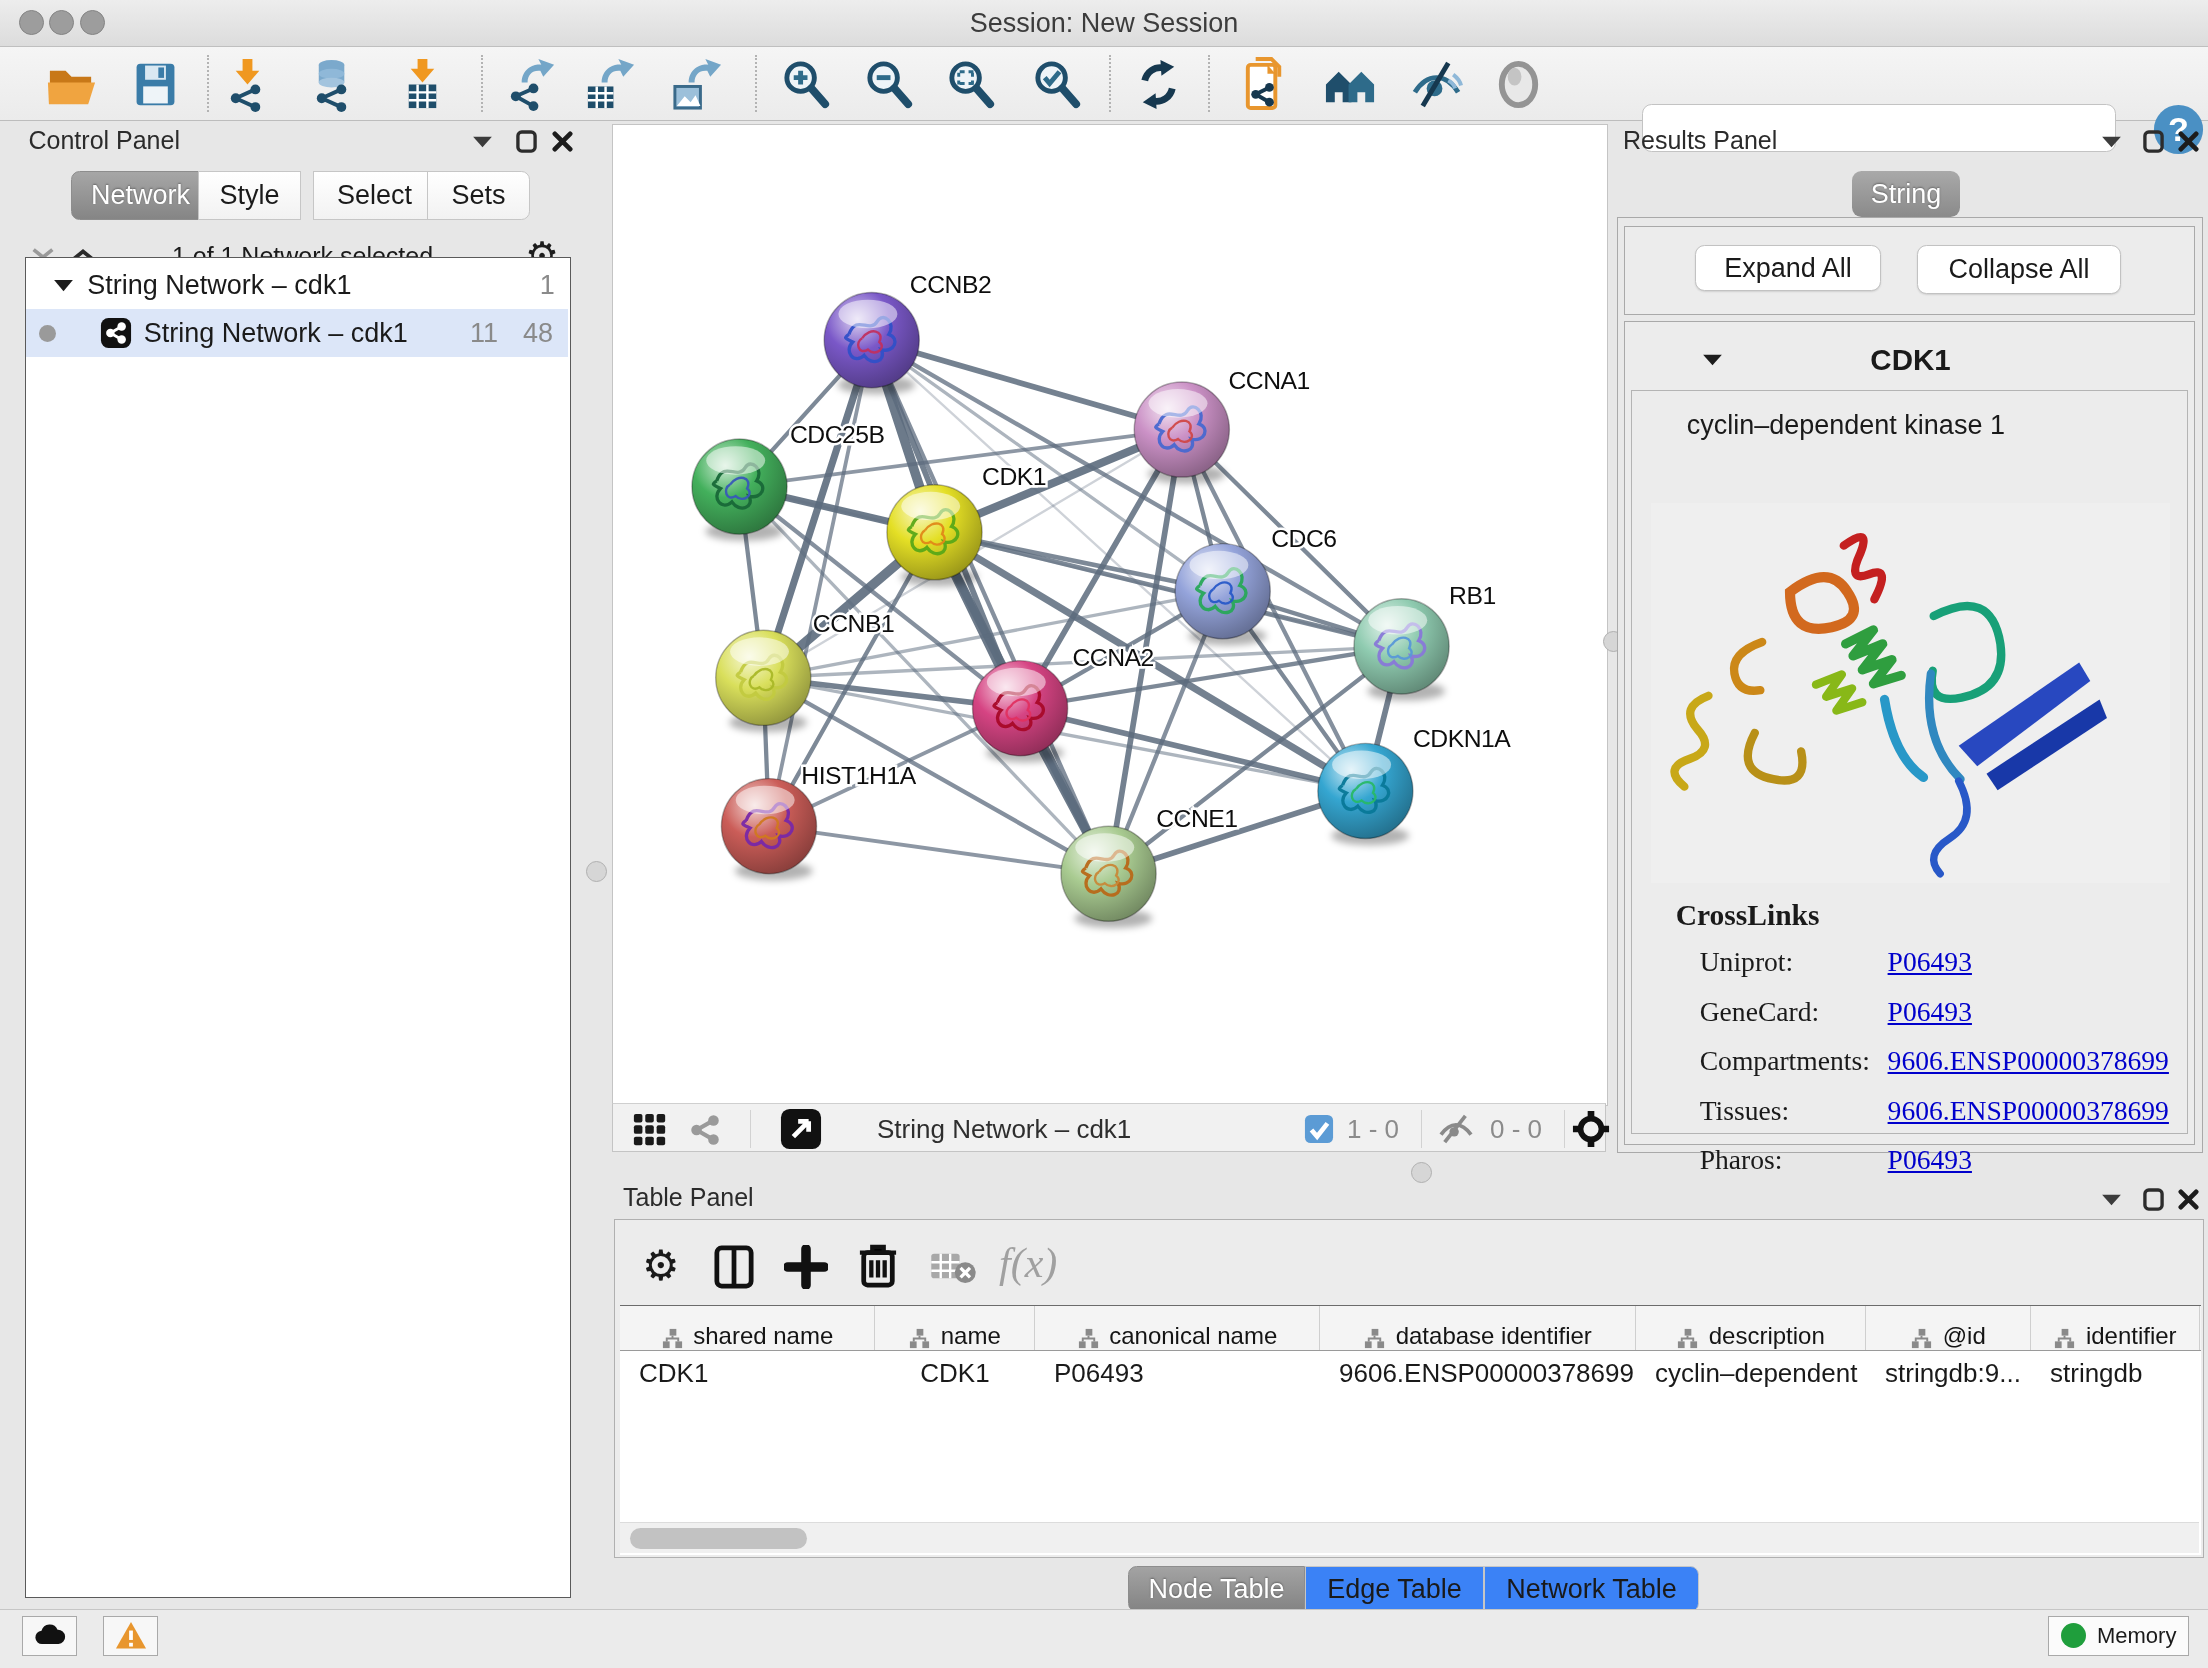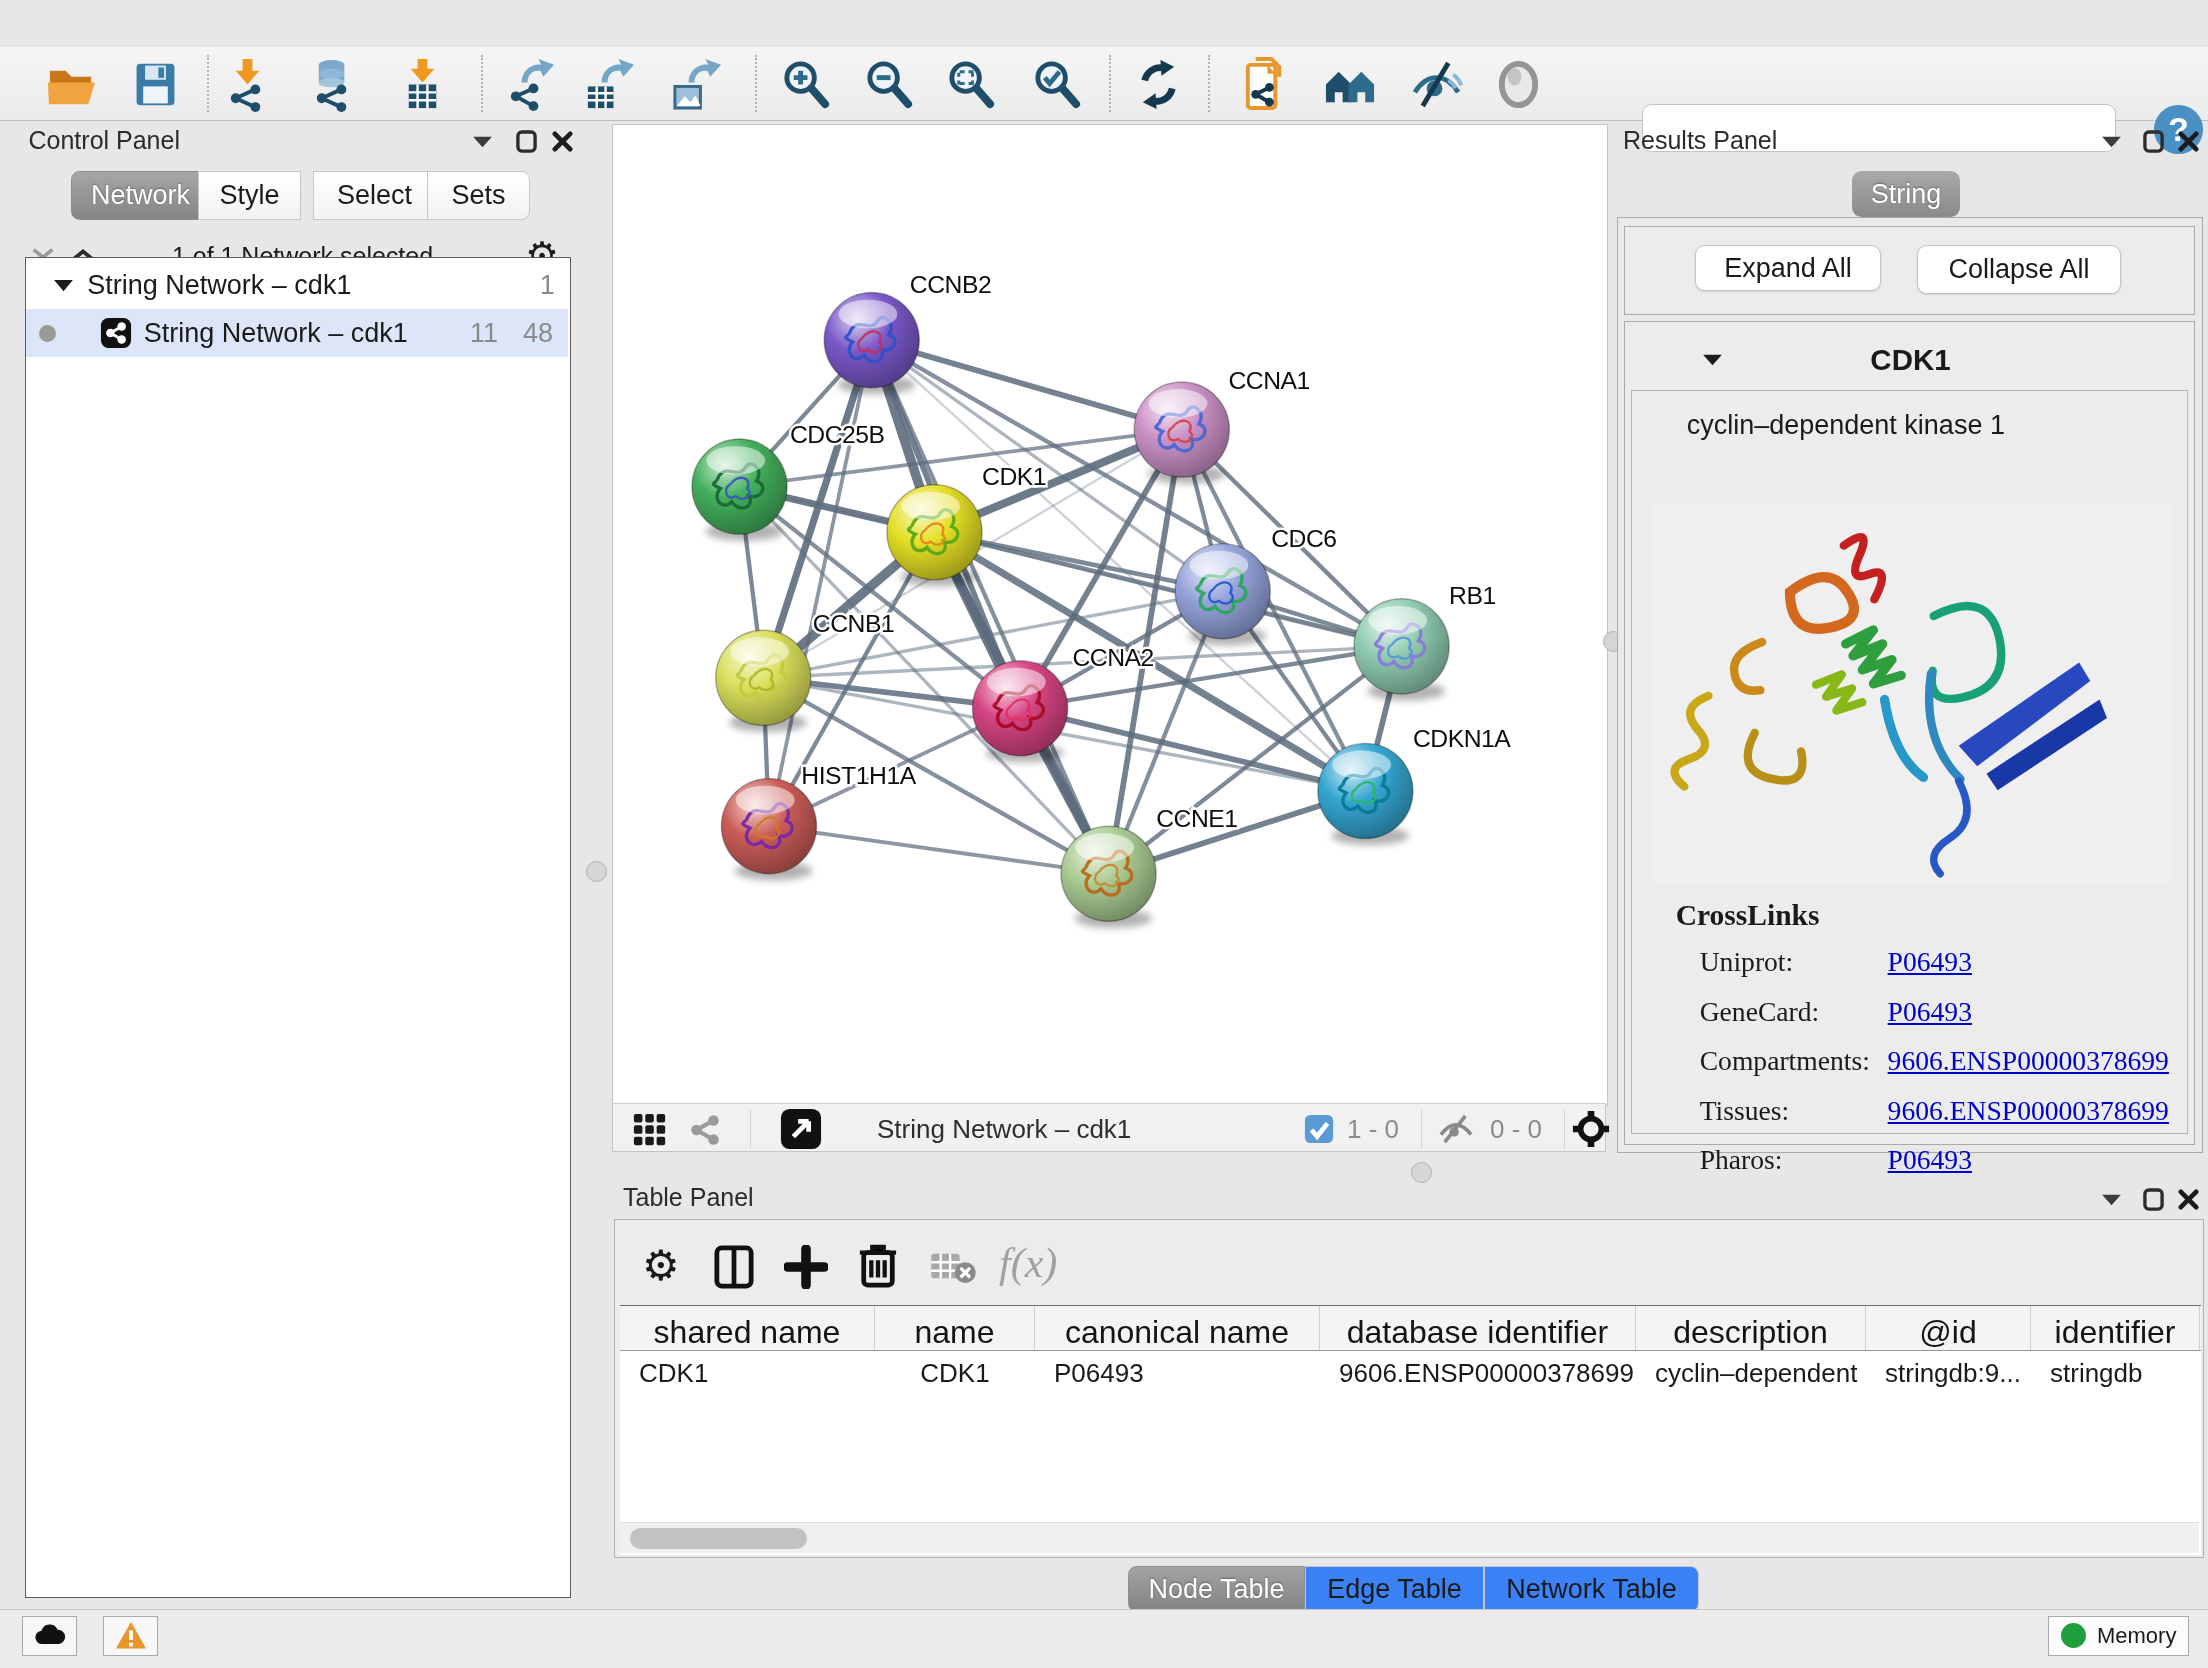--- a/index.html
+++ b/index.html
@@ -60,40 +60,46 @@
   .serif{font-family:"Liberation Serif","DejaVu Serif",serif;}
   .xl-row{position:absolute;left:1691px;font-size:27.6px;}
   .xl-lab{display:inline-block;width:181px;color:#1a1a1a;}
   .xl-link{color:#0000cc;text-decoration:underline;cursor:pointer;}
 
   
   .tp-box{position:absolute;left:614px;top:1219px;width:1590px;height:339px;background:#ececec;
     border:1px solid #b0b0b0;box-sizing:border-box;}
   .tble{position:absolute;left:620px;top:1305px;width:1581px;height:249px;background:#fff;border-top:1.9px solid #6b6b6b;}
   .thead{position:absolute;left:0;top:0;height:44px;width:1581px;background:#f4f4f4;border-bottom:1.9px solid #9a9a9a;display:flex;}
-  .th{box-sizing:border-box;border-right:1px solid #cfcfcf;display:flex;align-items:center;justify-content:center;
-     gap:9.5px;font-size:32px;color:#141414;overflow:hidden;white-space:nowrap;flex-direction:column;}
+  .th{box-sizing:border-box;border-right:1px solid #cfcfcf;display:flex;align-items:flex-end;justify-content:center;
+     gap:9.5px;font-size:24px;color:#141414;overflow:hidden;white-space:nowrap;}
   .trowdata{position:absolute;left:0;top:46px;height:42px;width:1581px;display:flex;}
   .td{box-sizing:border-box;font-size:26px;display:flex;align-items:center;overflow:hidden;white-space:nowrap;padding-left:19px;}
   .scrolltrack{position:absolute;left:620px;top:1522px;width:1579px;height:30px;background:#f0f0f0;border-top:1px solid #dcdcdc;}
   .scrollthumb{position:absolute;left:9.5px;top:4.8px;width:177px;height:21px;border-radius:10.5px;background:#c2c2c2;}
   .btab{position:absolute;top:1566px;height:46px;box-sizing:border-box;border:1px solid #c6c6c6;background:#3b82f6;
     font-size:27px;display:flex;align-items:center;justify-content:center;}
   .btab.sel{background:linear-gradient(#a3a3a3,#838383);color:#fff;border-color:#8d8d8d;text-shadow:0 -1px 1.9px rgba(0,0,0,.35);}
 
   
   .statusbar{position:absolute;left:0;top:1609px;width:2208px;height:59px;background:#ebebeb;border-top:1px solid #c6c6c6;}
   .sb-btn{position:absolute;top:5.7px;height:40px;box-sizing:border-box;border:1.9px solid #a9a9a9;background:#f7f7f7;
     display:flex;align-items:center;justify-content:center;}
 </style>
 </head>
 <body>
 
 <div class="window">
 
+  <div class="titlebar">
+    <div class="tl-dot" style="left:19px"></div>
+    <div class="tl-dot" style="left:49px"></div>
+    <div class="tl-dot" style="left:80px"></div>
+    <div class="win-title">Session: New Session</div>
+  </div>
 
   <div class="toolbar">
     <div class="tbtn" style="left:35px">
       <svg width="55" height="55" viewBox="0 0 56 56">
         <path d="M6 14h16l6 6h20v8H6z" fill="#c87818"></path>
           <path d="M4 26h48l-7 22H5z" fill="#f0a440"></path>
         </svg>
     </div>
     <div class="tbtn" style="left:119px">
       <svg width="53" height="53" viewBox="0 0 56 56">

